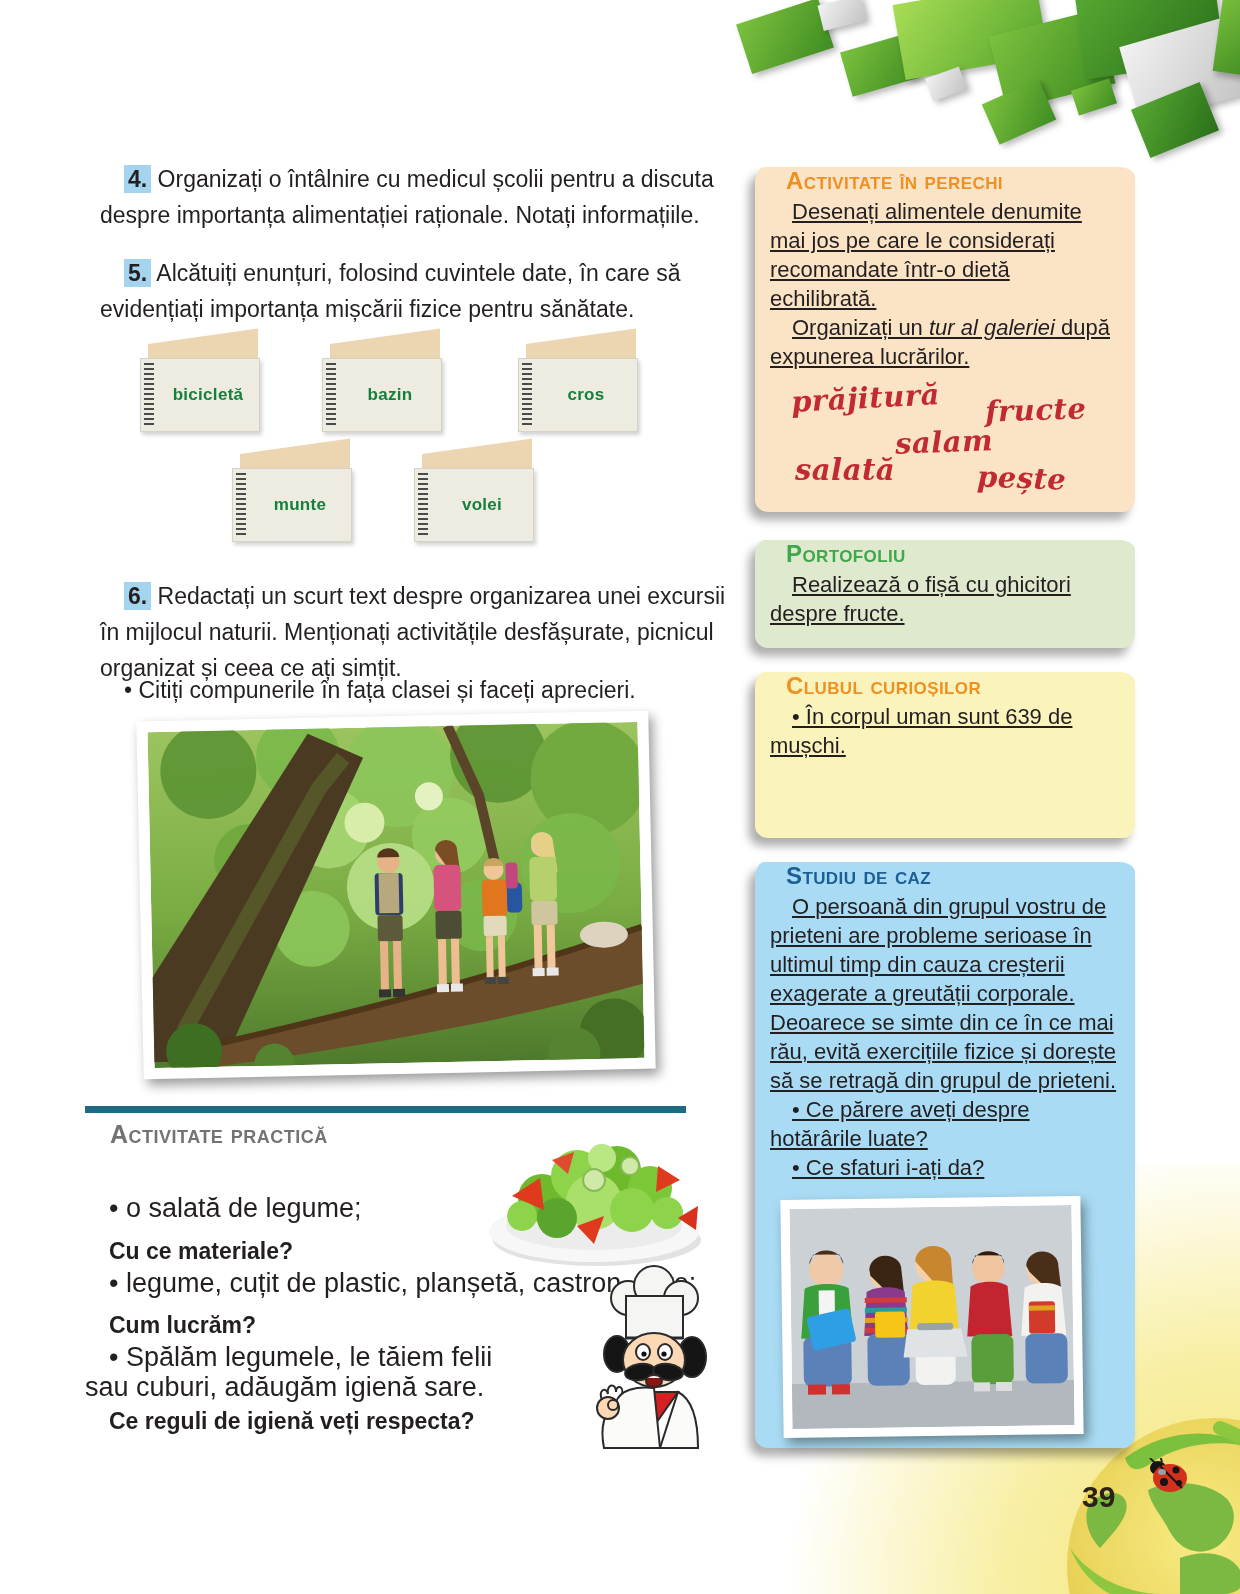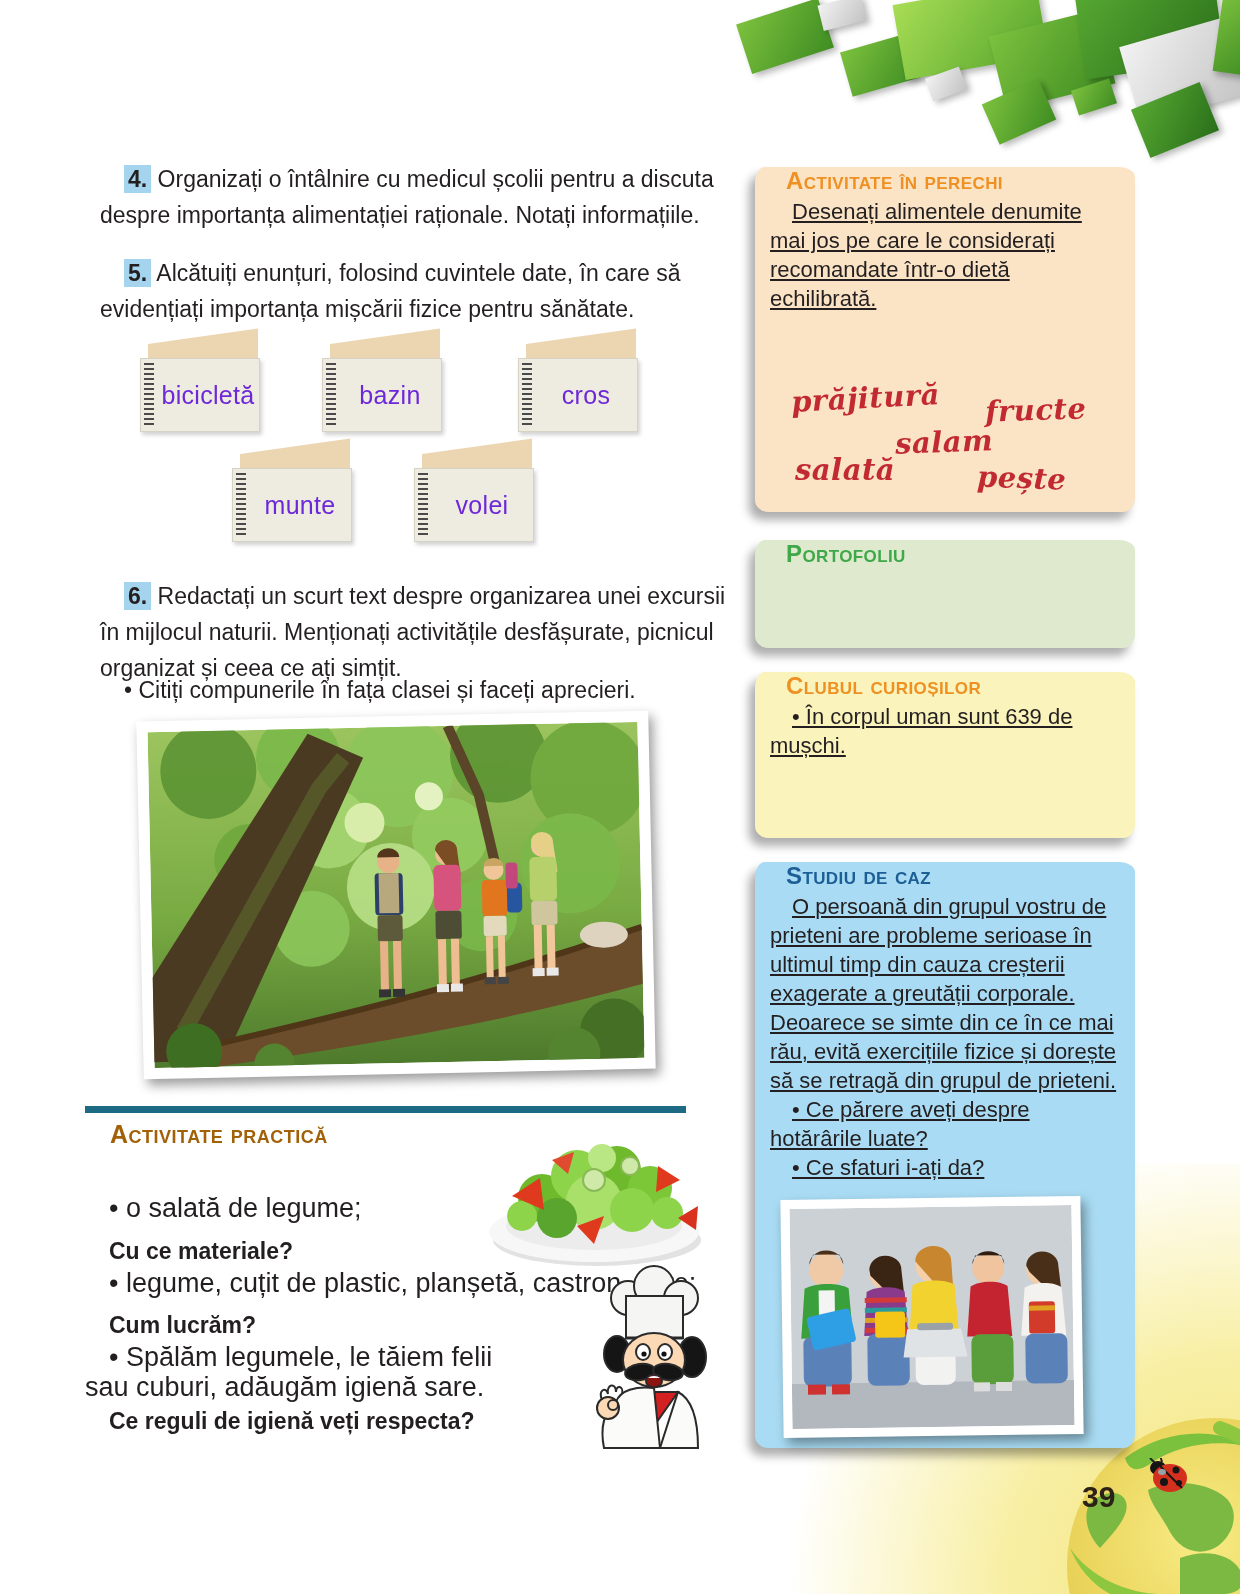--- a/index.html
+++ b/index.html
@@ -20,37 +20,37 @@
   .ex { position:absolute; left:100px; width:628px; font-size:23px; line-height:36px; text-indent:24px; }
   .numhl { background:#a5d5ee; font-weight:bold; padding:1px 4px; }
   
   .notebook { position:absolute; width:120px; height:74px; }
   .nb-flap { position:absolute; left:8px; top:-14px; width:110px; height:34px;
     background:#ecd6b2; transform:skewY(-8deg); transform-origin:left bottom; }
   .nb-card { position:absolute; inset:0; background:#eeebe0; border:1px solid #d6d2c4;
     box-shadow:2px 3px 4px rgba(0,0,0,.18); display:flex; align-items:center; justify-content:center; padding-left:16px; }
   .nb-spiral { position:absolute; left:3px; top:4px; bottom:4px; width:10px;
     background:repeating-linear-gradient(to bottom,#4a4a4a 0 2px, transparent 2px 5px); }
-  .nb-label { font-size:25px; font-weight:normal; color:#6d28d9; letter-spacing:.3px; }
+  .nb-label { font-size:17px; font-weight:bold; color:#15803d; letter-spacing:.3px; }
   
   .photo-frame { position:absolute; background:#fff; box-shadow:4px 6px 12px rgba(0,0,0,.4); }
   
   .rule { position:absolute; left:85px; top:1106px; width:601px; height:7px; background:#1d6a85; }
   .sec-h { position:absolute; font-variant:small-caps; font-weight:bold; letter-spacing:.5px; }
   .pq { position:absolute; left:85px; width:620px; font-weight:bold; font-size:23px; text-indent:24px; }
   .pa { position:absolute; left:85px; font-size:27px; line-height:30px; text-indent:24px; }
   
   .sbox { position:absolute; left:755px; width:380px; padding:0 15px 10px 15px;
     box-shadow:-6px 8px 10px rgba(0,0,0,.32);
     border-radius:10px 16px 12px 14px / 16px 10px 14px 12px; }
   .sb-h { font-variant:small-caps; font-weight:bold; font-size:24px; letter-spacing:.4px; margin-left:16px; margin-bottom:2px; }
   .sb-p { font-size:22px; line-height:29px; text-indent:22px;text-decoration:underline; }
   .word { position:absolute; color:#c22a31; font-family:"DejaVu Serif", serif;
     font-style:italic; font-weight:bold; font-size:29px; letter-spacing:.5px; }
-  .orange { color:#ef9122; } .green-h { color:#3ea84a; } .blue-h { color:#1c5e95; } .teal { color:#a16207; }
+  .orange { color:#ef9122; } .green-h { color:#3ea84a; } .blue-h { color:#1c5e95; } .teal { color:#737373; }
   
   .corner-glow { position:absolute; right:0; bottom:0; width:460px; height:430px;
     background:radial-gradient(circle at 100% 100%, #f3e276 0%, #f8efa5 38%, rgba(255,255,255,0) 72%); }
   .pagenum { position:absolute; left:1082px; top:1480px; font-size:30px; font-weight:bold; color:#2b2117; }
 </style>
 </head>
 <body>
 
 <div class="page">
 
@@ -307,29 +307,31 @@
       <path d="M92,130 C104,136 112,152 112,186 L74,186 Z" fill="#fbfbf9"></path>
       <circle cx="22" cy="146" r="11" fill="#fcd9b4"></circle>
       <path d="M16,138 C12,128 20,124 22,132 M22,132 C20,122 30,120 30,130 M30,130 C30,122 38,124 36,132" fill="none"></path>
       <circle cx="27" cy="143" r="5" fill="#fcd9b4"></circle>
     </g>
   </svg>
 
   <div class="sbox" style="top:167px;height:345px;background:#fbe3c5">
     <div class="sb-h orange">Activitate în perechi</div>
     <p class="sb-p">Desenați alimentele denumite mai jos pe care le considerați recomandate într-o dietă echilibrată.</p>
+    <p class="sb-p"><span>Organizați un </span><i>tur al galeriei</i><span> după expunerea lucrărilor.</span></p>
     <span class="word" style="left:36px;top:214px;transform:rotate(-3deg)">prăjitură</span>
     <span class="word" style="left:230px;top:226px;transform:rotate(-2deg)">fructe</span>
     <span class="word" style="left:140px;top:258px;transform:rotate(-2deg)">salam</span>
     <span class="word" style="left:40px;top:286px">salată</span>
     <span class="word" style="left:222px;top:294px;transform:rotate(2deg)">pește</span>
   </div>
 
   <div class="sbox" style="top:540px;height:108px;background:#dfe9cd">
     <div class="sb-h green-h">Portofoliu</div>
+    <p class="sb-p">Realizează o fișă cu ghicitori despre fructe.</p>
   </div>
 
   <div class="sbox" style="top:672px;height:166px;background:#faf3bc">
     <div class="sb-h orange">Clubul curioșilor</div>
     <p class="sb-p">• În corpul uman sunt 639 de mușchi.</p>
   </div>
 
   <div class="sbox" style="top:862px;height:586px;background:#a9dcf4">
     <div class="sb-h blue-h">Studiu de caz</div>
     <p class="sb-p">O persoană din grupul vostru de prieteni are probleme serioase în ultimul timp din cauza creșterii exagerate a greutății corporale. Deoarece se simte din ce în ce mai rău, evită exercițiile fizice și dorește să se retragă din grupul de prieteni.</p>

